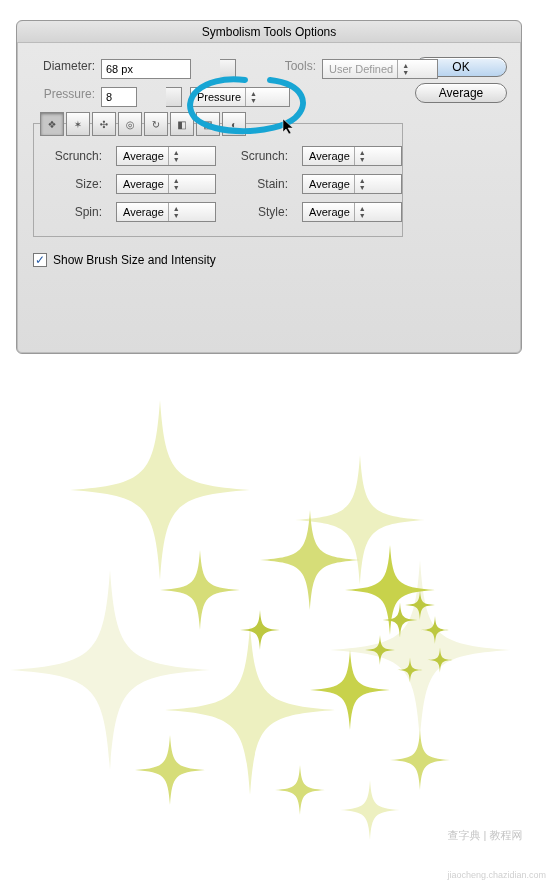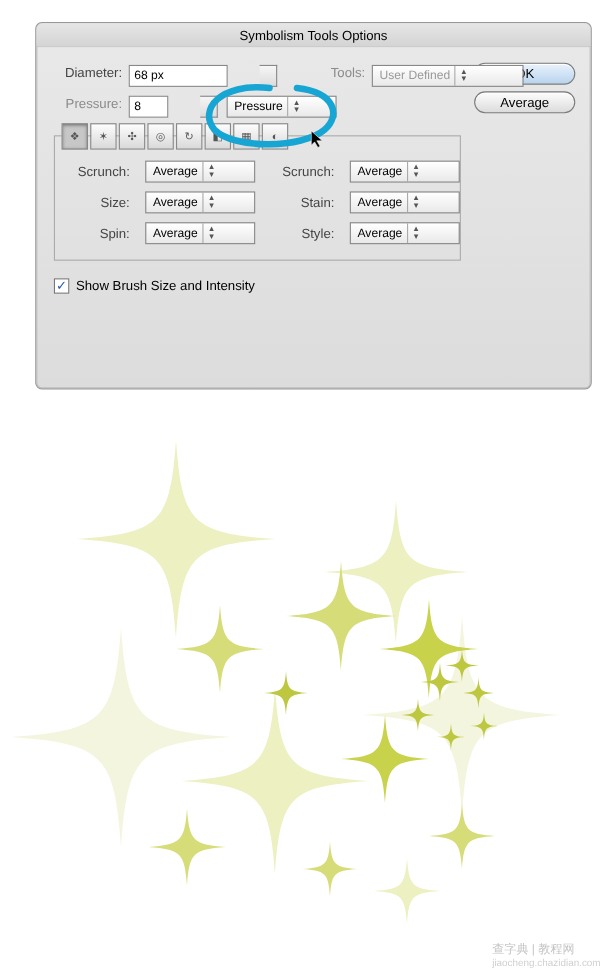--- a/index.html
+++ b/index.html
@@ -6,21 +6,21 @@
   body {
     width: 552px; height: 884px;
     font-family: "Lucida Grande", Arial, sans-serif;
     font-size: 12px;
     background: #fff;
     position: relative;
     color: #000;
   }
   .dialog {
     position: absolute;
-    top: 20px; left: 32px;
+    top: 20px; left: 16px;
     width: 506px; height: 334px;
     border: 1px solid #999;
     border-radius: 6px;
     background: linear-gradient(#e9e9e9, #dcdcdc);
     box-shadow: 0 0 0 1px #bdbdbd inset;
   }
   .titlebar {
     height: 22px;
     border-bottom: 1px solid #bbb;
     text-align: center;
@@ -111,42 +111,42 @@
   }
   .sparkles {
     position:absolute; top: 370px; left: 0; width: 552px; height: 500px;
     overflow: hidden;
   }
   .watermark {
     position:absolute; right: 6px; bottom: 4px;
     font-size: 11px; color:#c4c4c4;
     font-family: Arial, sans-serif;
   }
-  .watermark .sub { font-size: 9px; display:block; text-align:left; color:#d0d0d0; }
+  .watermark .sub { font-size: 9px; display:block; text-align:left; color:#d0d0d0;margin-top:27px; }
 </style>
 </head>
 <body>
 
 <div class="dialog">
   <div class="titlebar">Symbolism Tools Options</div>
   <div class="content">
 
     <div class="right-buttons">
       <div class="btn ok">OK</div>
       <div class="btn">Average</div>
     </div>
 
     <div class="row">
       <span class="label" style="width:62px">Diameter:</span>
       <span class="stepper">
         <input class="num-input" style="width: 90px;" value="68 px">
         <span class="stepper-btns"></span>
       </span>
       <span class="label dim" style="width:70px; margin-left:10px">Tools:</span>
-      <span class="dropdown" style="width:138px">
+      <span class="dropdown" style="width:116px">
         <span style="color:#999">User Defined</span>
         <span class="dd-end">▲<br>▼</span>
       </span>
     </div>
 
     <div class="row">
       <span class="label dim" style="width:62px">Pressure:</span>
       <span class="stepper">
         <input class="num-input" style="width: 36px;" value="8">
         <span class="stepper-btns"></span>

